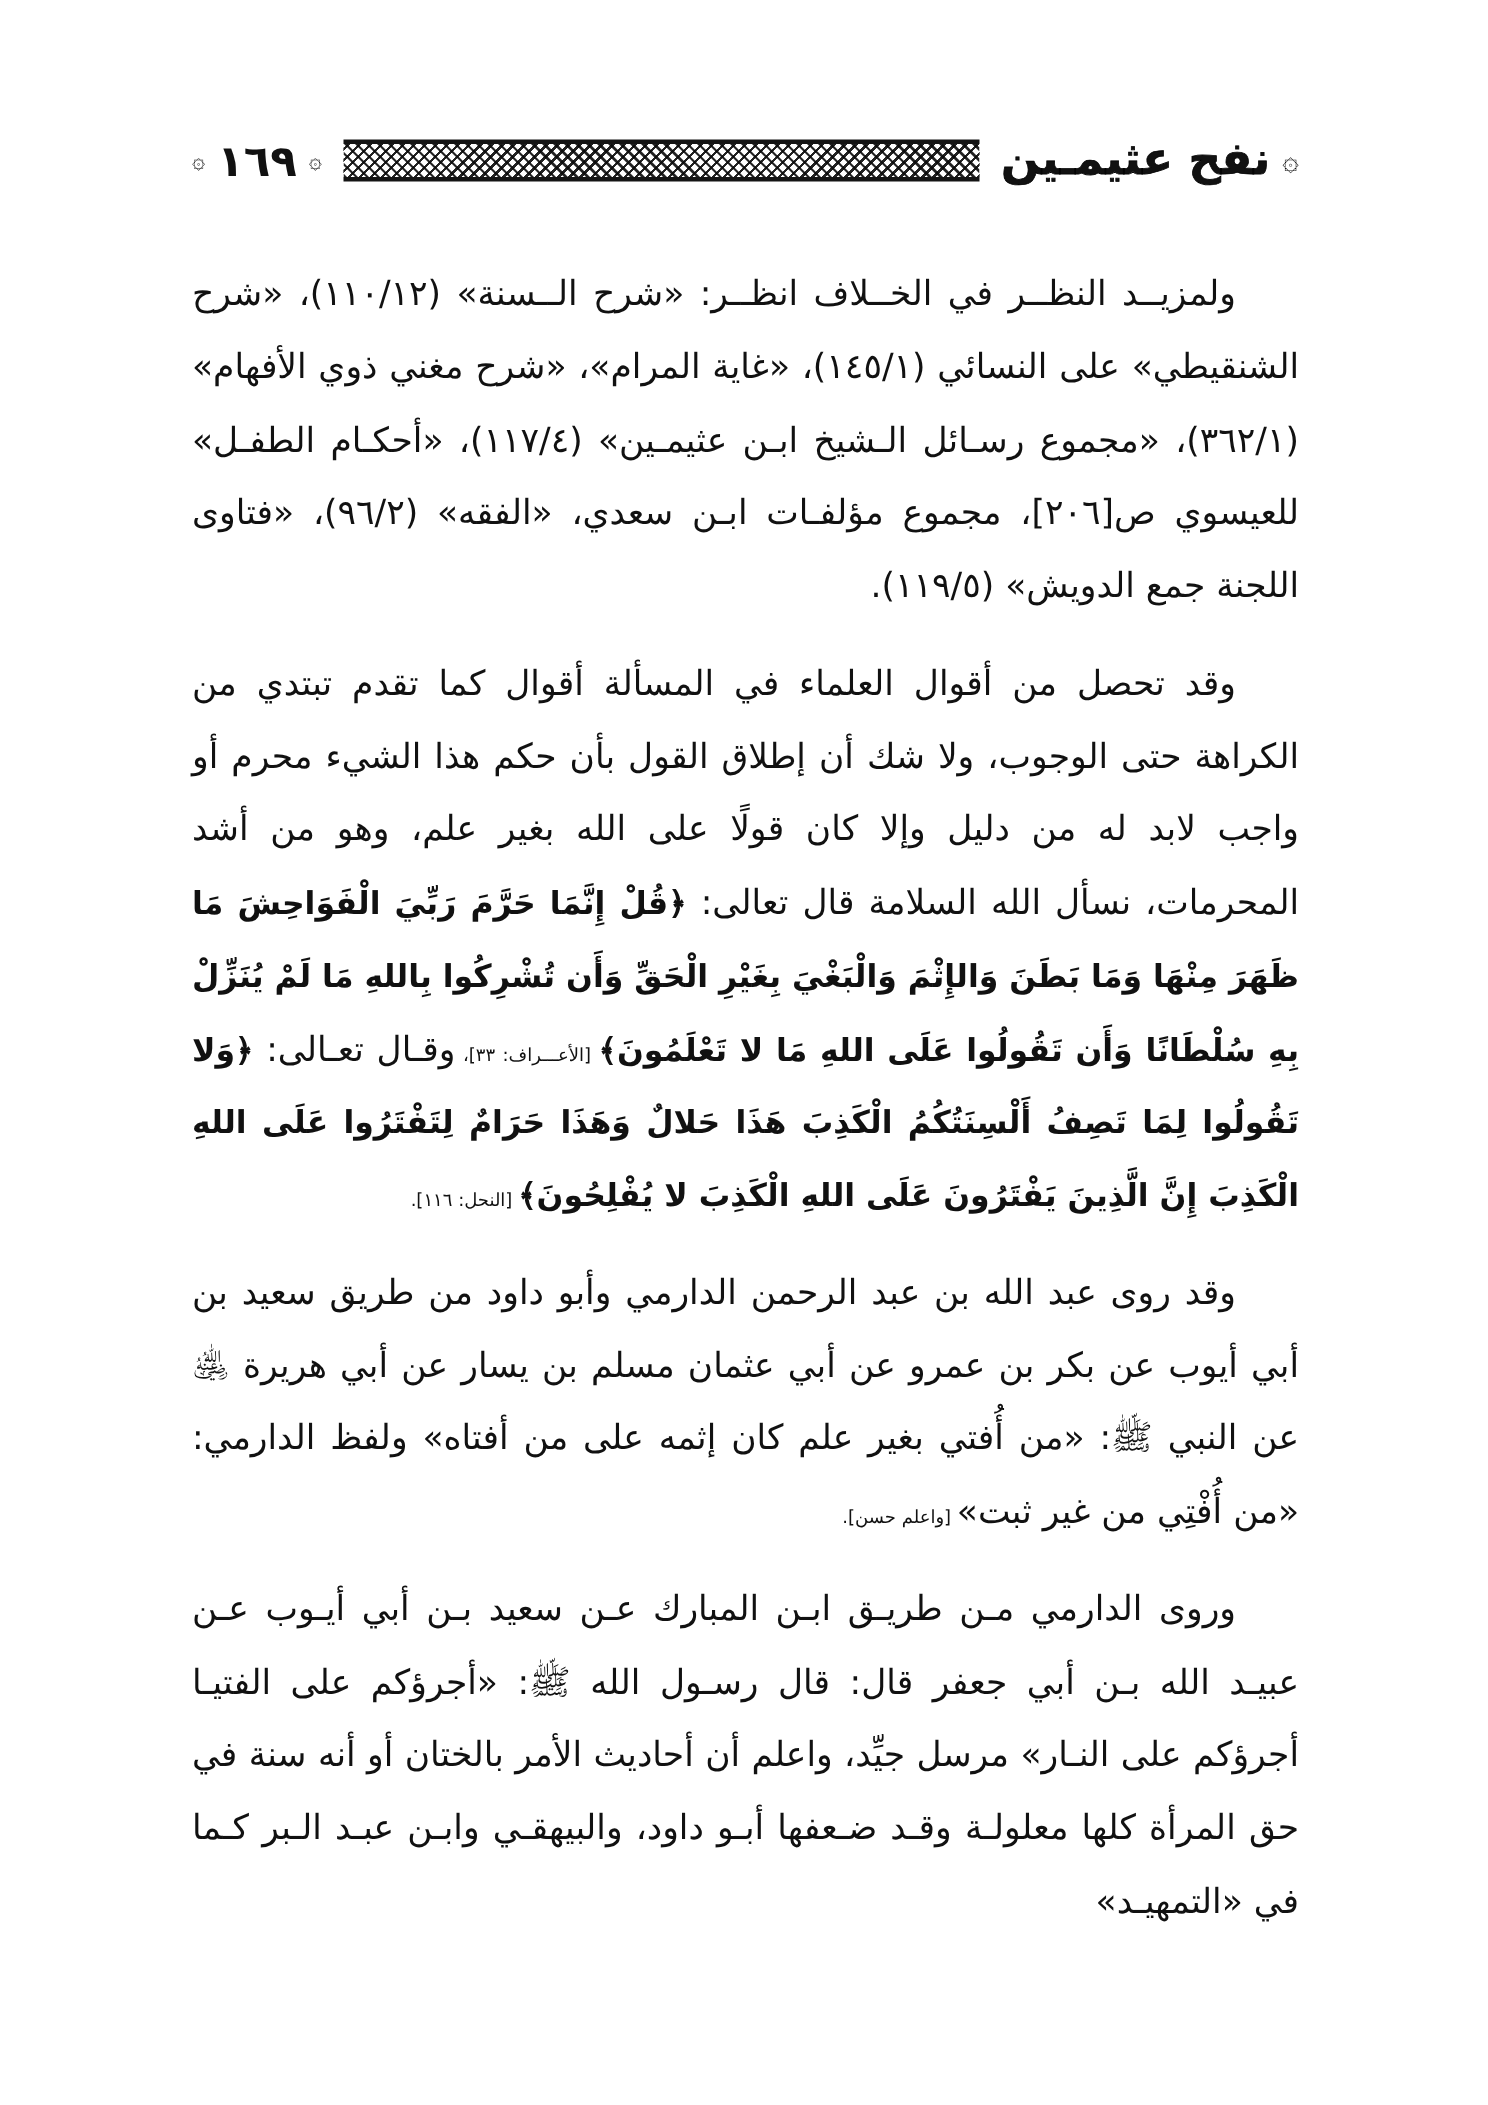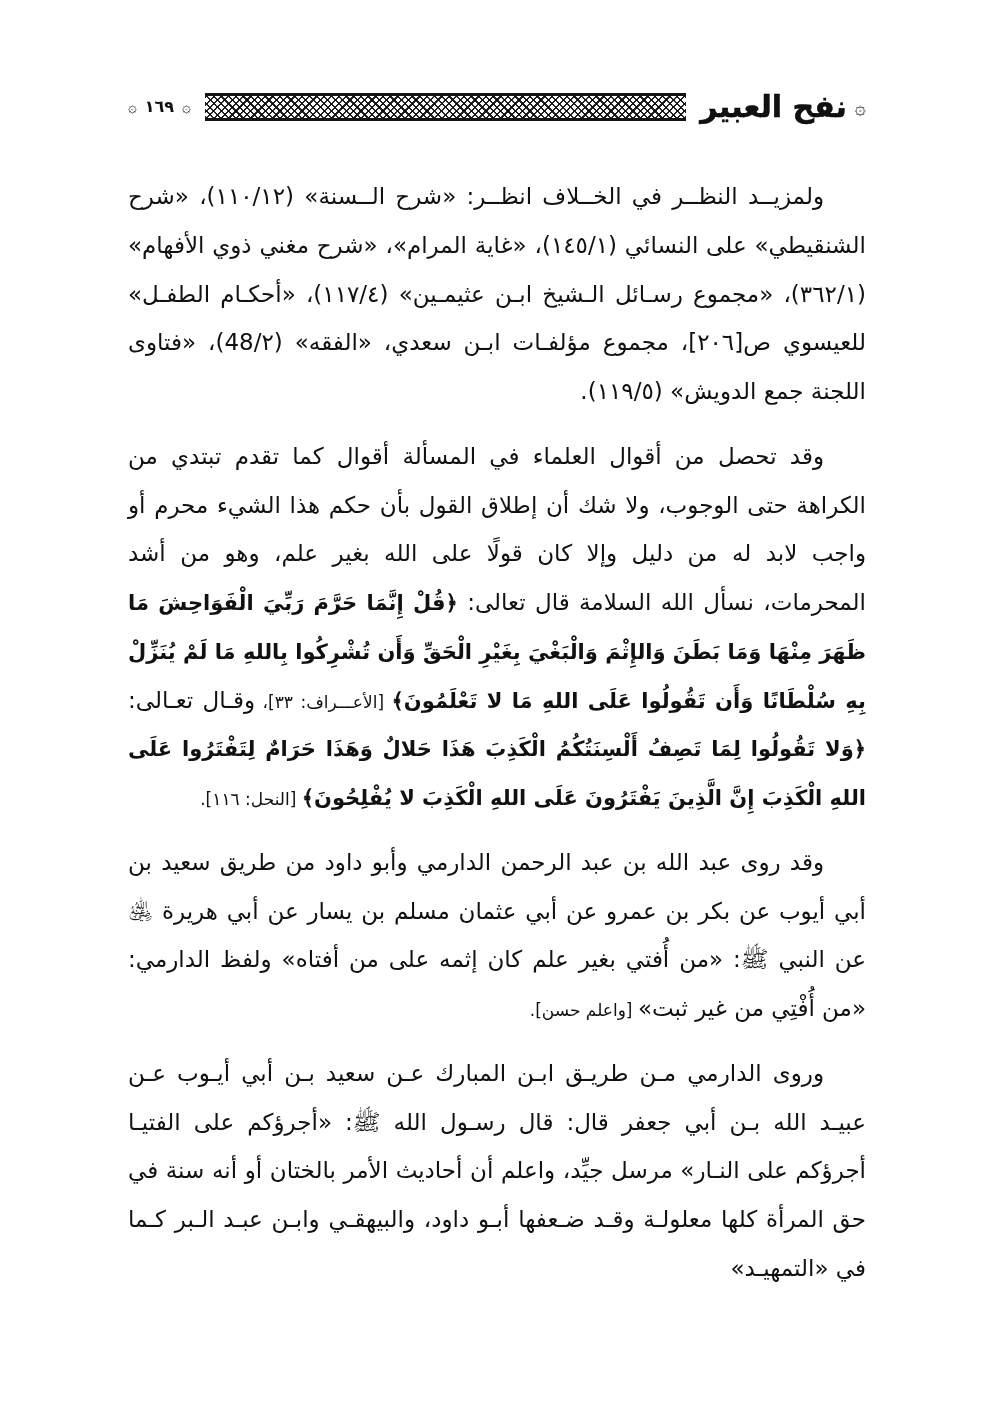--- a/index.html
+++ b/index.html
@@ -45,21 +45,21 @@
       repeating-linear-gradient(45deg,  rgba(10,10,10,0.9) 0 1.6px, transparent 1.6px 5.2px),
       repeating-linear-gradient(-45deg, rgba(10,10,10,0.9) 0 1.6px, transparent 1.6px 5.2px);
   }
   .orn {
     font-size: 19px;
     line-height: 1;
     white-space: nowrap;
   }
   .orn.small { font-size: 15px; }
   .pagenum {
-    font-size: 16px;
+    font-size: 29px;
     font-weight: 700;
     line-height: 1;
     white-space: nowrap;
   }
   
   .text-block {
     text-align: justify;
     text-justify: inter-word;
   }
   .para {
@@ -69,41 +69,41 @@
     text-indent: 42px;
   }
   .normal { font-weight: 400; }
   .quran {
     font-weight: 700;
     font-size: 21px;
     letter-spacing: 0.2px;
   }
   .hadith { font-weight: 400; }
   .ref {
-    font-size: 17px;
+    font-size: 12px;
     font-weight: 400;
   }
 </style>
 </head>
 <body>
 
 <div class="page">
 
   <header class="page-header">
     <span class="orn">۞</span>
-    <h1 class="title">نفح العبير</h1>
+    <h1 class="title">نفح عثيمـين</h1>
     <div class="band"></div>
     <span class="orn small">۞</span>
     <span class="pagenum">١٦٩</span>
     <span class="orn small">۞</span>
   </header>
 
   <section class="text-block">
 
-    <p class="para"><span class="normal">ولمزيــد النظــر في الخــلاف انظــر: «شرح الــسنة» (١١٠/١٢)، «شرح الشنقيطي» على النسائي (١٤٥/١)، «غاية المرام»، «شرح مغني ذوي الأفهام» (٣٦٢/١)، «مجموع رسـائل الـشيخ ابـن عثيمـين» (١١٧/٤)، «أحكـام الطفـل» للعيسوي ص[٢٠٦]، مجموع مؤلفـات ابـن سعدي، «الفقه» (48/٢)، «فتاوى اللجنة جمع الدويش» (١١٩/٥).</span></p>
+    <p class="para"><span class="normal">ولمزيــد النظــر في الخــلاف انظــر: «شرح الــسنة» (١١٠/١٢)، «شرح الشنقيطي» على النسائي (١٤٥/١)، «غاية المرام»، «شرح مغني ذوي الأفهام» (٣٦٢/١)، «مجموع رسـائل الـشيخ ابـن عثيمـين» (١١٧/٤)، «أحكـام الطفـل» للعيسوي ص[٢٠٦]، مجموع مؤلفـات ابـن سعدي، «الفقه» (٩٦/٢)، «فتاوى اللجنة جمع الدويش» (١١٩/٥).</span></p>
 
     <p class="para"><span class="normal">وقد تحصل من أقوال العلماء في المسألة أقوال كما تقدم تبتدي من الكراهة حتى الوجوب، ولا شك أن إطلاق القول بأن حكم هذا الشيء محرم أو واجب لابد له من دليل وإلا كان قولًا على الله بغير علم، وهو من أشد المحرمات، نسأل الله السلامة قال تعالى: </span><span class="quran">﴿قُلْ إِنَّمَا حَرَّمَ رَبِّيَ الْفَوَاحِشَ مَا ظَهَرَ مِنْهَا وَمَا بَطَنَ وَالإِثْمَ وَالْبَغْيَ بِغَيْرِ الْحَقِّ وَأَن تُشْرِكُوا بِاللهِ مَا لَمْ يُنَزِّلْ بِهِ سُلْطَانًا وَأَن تَقُولُوا عَلَى اللهِ مَا لا تَعْلَمُونَ﴾</span><span class="ref"> [الأعـــراف: ٣٣]، </span><span class="normal">وقـال تعـالى: </span><span class="quran">﴿وَلا تَقُولُوا لِمَا تَصِفُ أَلْسِنَتُكُمُ الْكَذِبَ هَذَا حَلالٌ وَهَذَا حَرَامٌ لِتَفْتَرُوا عَلَى اللهِ الْكَذِبَ إِنَّ الَّذِينَ يَفْتَرُونَ عَلَى اللهِ الْكَذِبَ لا يُفْلِحُونَ﴾</span><span class="ref"> [النحل: ١١٦].</span></p>
 
     <p class="para"><span class="normal">وقد روى عبد الله بن عبد الرحمن الدارمي وأبو داود من طريق سعيد بن أبي أيوب عن بكر بن عمرو عن أبي عثمان مسلم بن يسار عن أبي هريرة ﵁ عن النبي ﷺ: </span><span class="hadith">«من أُفتي بغير علم كان إثمه على من أفتاه»</span><span class="normal"> ولفظ الدارمي: </span><span class="hadith">«من أُفْتِي من غير ثبت»</span><span class="ref"> [واعلم حسن].</span></p>
 
     <p class="para"><span class="normal">وروى الدارمي مـن طريـق ابـن المبارك عـن سعيد بـن أبي أيـوب عـن عبيـد الله بـن أبي جعفر قال: قال رسـول الله ﷺ: </span><span class="hadith">«أجرؤكم على الفتيـا أجرؤكم على النـار»</span><span class="normal"> مرسل جيِّد، واعلم أن أحاديث الأمر بالختان أو أنه سنة في حق المرأة كلها معلولـة وقـد ضـعفها أبـو داود، والبيهقـي وابـن عبـد الـبر كـما في «التمهيـد»</span></p>
 
   </section>
 
 </div>

